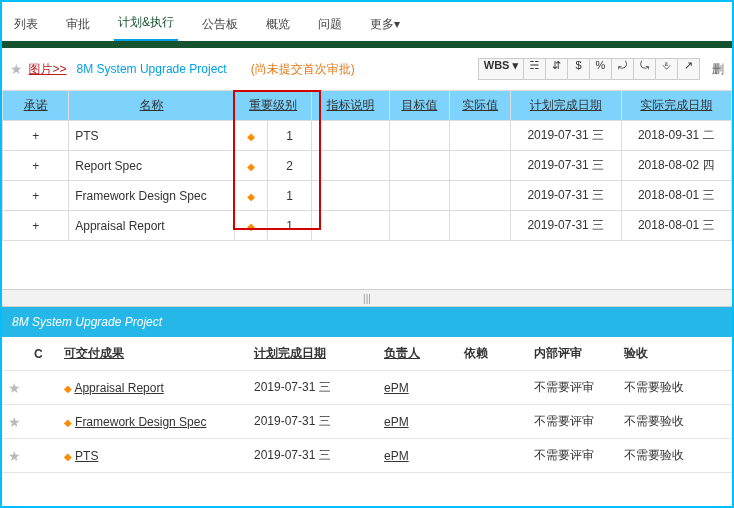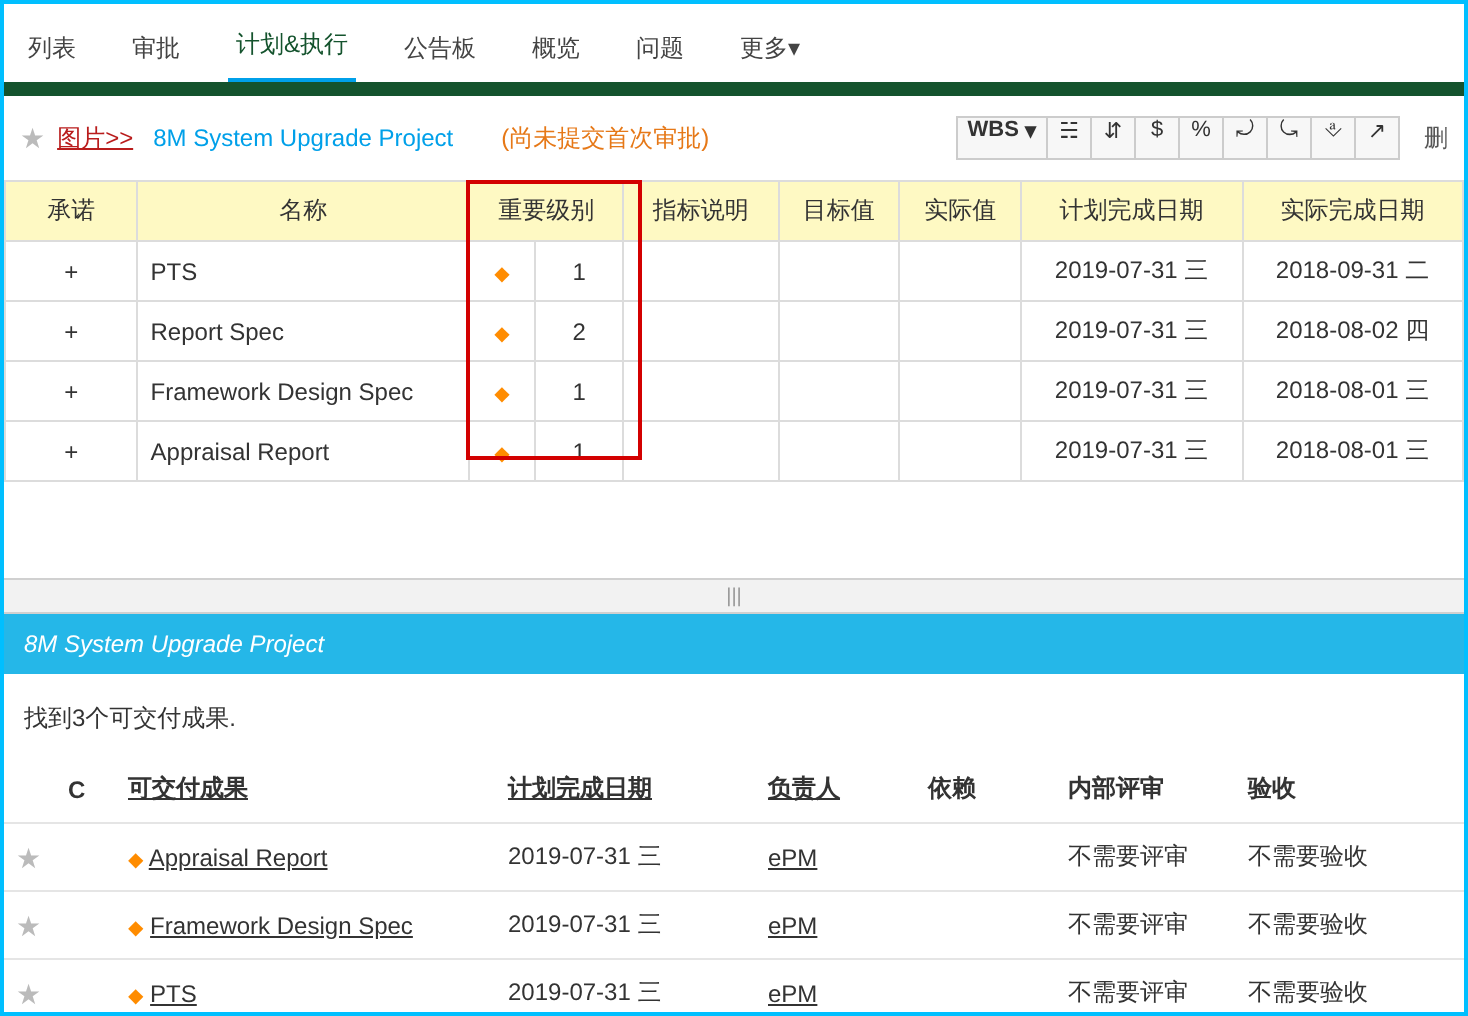--- a/index.html
+++ b/index.html
@@ -19,21 +19,21 @@
   .orange { color: #e67817; margin-left: 18px; }
   .toolbar { margin-left: auto; display: flex; gap: 0; border: 1px solid #ccc; }
   .tbtn { min-width: 22px; height: 20px; display: flex; justify-content: center; border-left: 1px solid #ccc; font-size: 11px; background: #f7f7f7; cursor: pointer; }
   .tbtn:first-child { border-left: none; }
   .tbtn.wbs { padding: 0 5px; font-weight: 700; }
   .lastword { margin-left: 6px; color: #555; }
 
   
   .utable { width: 100%; border-collapse: collapse; }
   .utable th, .utable td { border: 1px solid #dcdcdc; padding: 6px 6px; font-weight: normal; text-align: center; white-space: nowrap; }
-  .utable th { background: #fef9c3; }
+  .utable th { background: #7dd3fc; text-decoration: underline; }
   .utable td.name { text-align: left; }
   .expand { text-align: right; padding-right: 8px; color: #333; }
   .diamond { color: #ff8c00; font-size: 10px; }
   .hl { position: absolute; border: 2px solid #d30000; pointer-events: none; }
 
   
   .scrollzone { height: 18px; border-top: 1px solid #d0d0d0; border-bottom: 1px solid #d0d0d0; display: flex; align-items: center; justify-content: center; color: #999; font-size: 10px; margin-top: 48px; background: #f2f2f2; }
 
   
   .bluebar { background: #25b7e8; color: #fff; padding: 8px 10px; font-style: italic; }
@@ -147,21 +147,20 @@
           </tr>
         </tbody>
   </table>
   <div class="hl" style="left:231px; top:0px; width:88px; height:140px;"></div>
   </div>
 
   <div class="scrollzone">|||</div>
 
   <div class="bluebar">8M System Upgrade Project</div>
 
-  <div class="found">找到3个可交付成果.</div>
 
   <table class="ltable">
     <thead>
       <tr>
         <th class="starcell"></th>
         <th style="width:30px;">C</th>
         <th class="u" style="width:190px;">可交付成果</th>
         <th class="u" style="width:130px;">计划完成日期</th>
         <th class="u" style="width:80px;">负责人</th>
         <th style="width:70px;">依赖</th>

